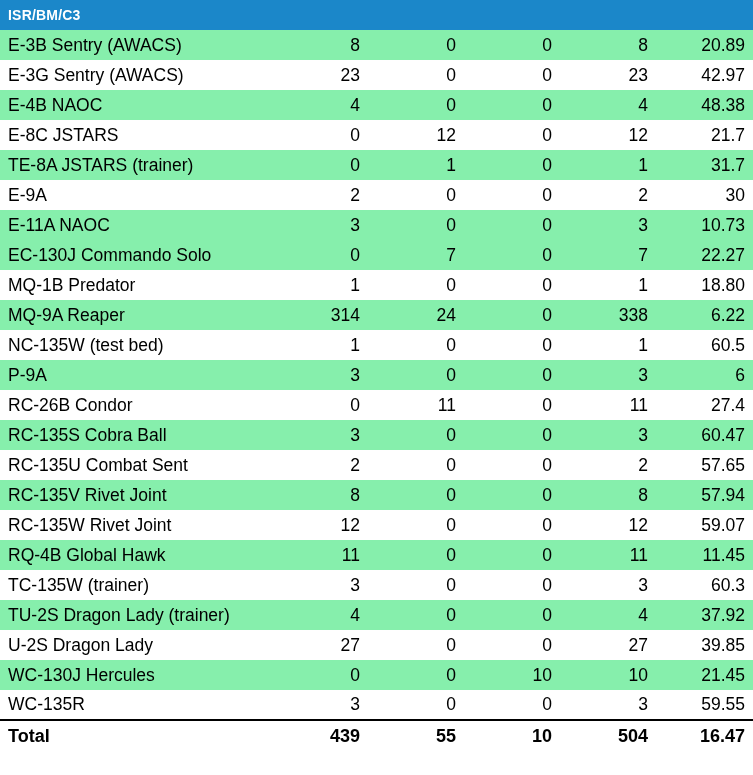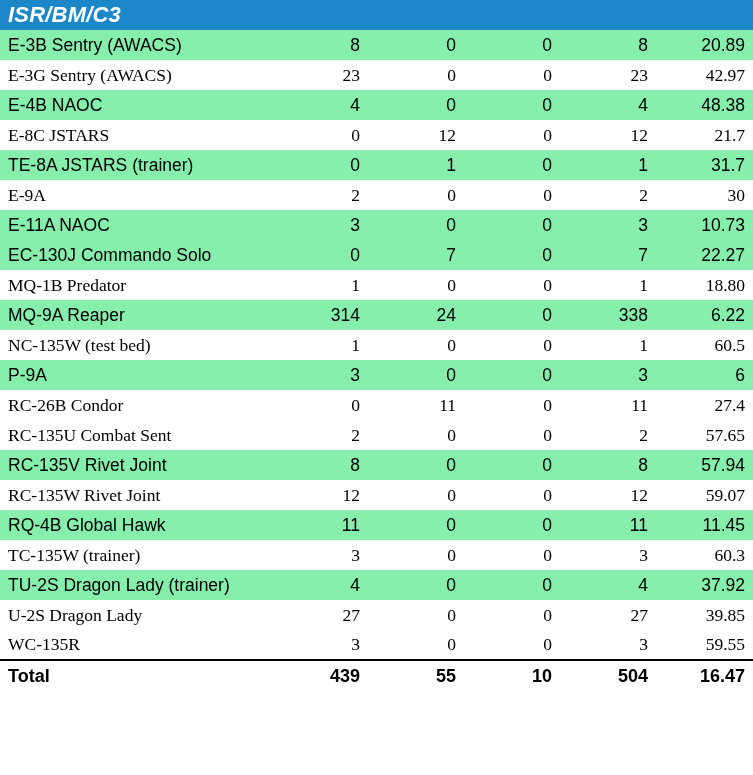--- a/index.html
+++ b/index.html
@@ -39,30 +39,28 @@
   td.name { text-align: left; }
   td.num  { text-align: right; padding-right: 14px; }
 
   tr.header-row {
     background: #1b87c9;
     height: 31px;
   }
   tr.header-row td {
     color: #ffffff;
     font-weight: bold;
-    font-size: 22px;
+    font-size: 14px;
     letter-spacing: 0.2px;
-    font-style: italic;
   }
   tr.shade {
     background: #86efac;
   }
   tr.plain {
     background: #ffffff;
-    font-family: Liberation Serif, serif;
   }
   tr.total-row {
     background: #ffffff;
     border-top: 2px solid #000000;
   }
   tr.total-row td {
     font-weight: bold;
     font-size: 18px;
     padding-top: 2px;
   }
@@ -185,20 +183,28 @@
         <td class="num">6</td>
       </tr>
       <tr class="plain">
         <td class="name">RC-26B Condor</td>
         <td class="num">0</td>
         <td class="num">11</td>
         <td class="num">0</td>
         <td class="num">11</td>
         <td class="num">27.4</td>
       </tr>
+      <tr class="shade">
+        <td class="name">RC-135S Cobra Ball</td>
+        <td class="num">3</td>
+        <td class="num">0</td>
+        <td class="num">0</td>
+        <td class="num">3</td>
+        <td class="num">60.47</td>
+      </tr>
       <tr class="plain">
         <td class="name">RC-135U Combat Sent</td>
         <td class="num">2</td>
         <td class="num">0</td>
         <td class="num">0</td>
         <td class="num">2</td>
         <td class="num">57.65</td>
       </tr>
       <tr class="shade">
         <td class="name">RC-135V Rivet Joint</td>
@@ -240,20 +246,28 @@
         <td class="num">4</td>
         <td class="num">37.92</td>
       </tr>
       <tr class="plain">
         <td class="name">U-2S Dragon Lady</td>
         <td class="num">27</td>
         <td class="num">0</td>
         <td class="num">0</td>
         <td class="num">27</td>
         <td class="num">39.85</td>
+      </tr>
+      <tr class="shade">
+        <td class="name">WC-130J Hercules</td>
+        <td class="num">0</td>
+        <td class="num">0</td>
+        <td class="num">10</td>
+        <td class="num">10</td>
+        <td class="num">21.45</td>
       </tr>
       <tr class="plain">
         <td class="name">WC-135R</td>
         <td class="num">3</td>
         <td class="num">0</td>
         <td class="num">0</td>
         <td class="num">3</td>
         <td class="num">59.55</td>
       </tr>
       <tr class="total-row">

